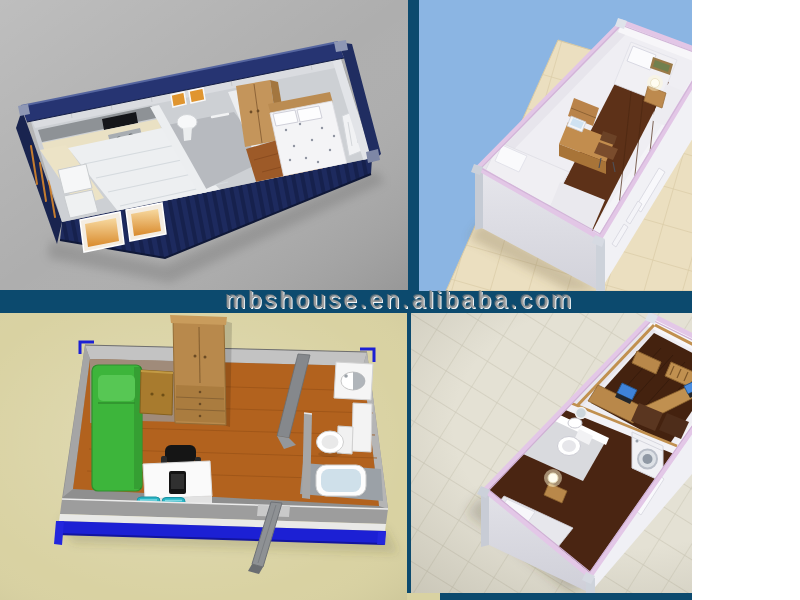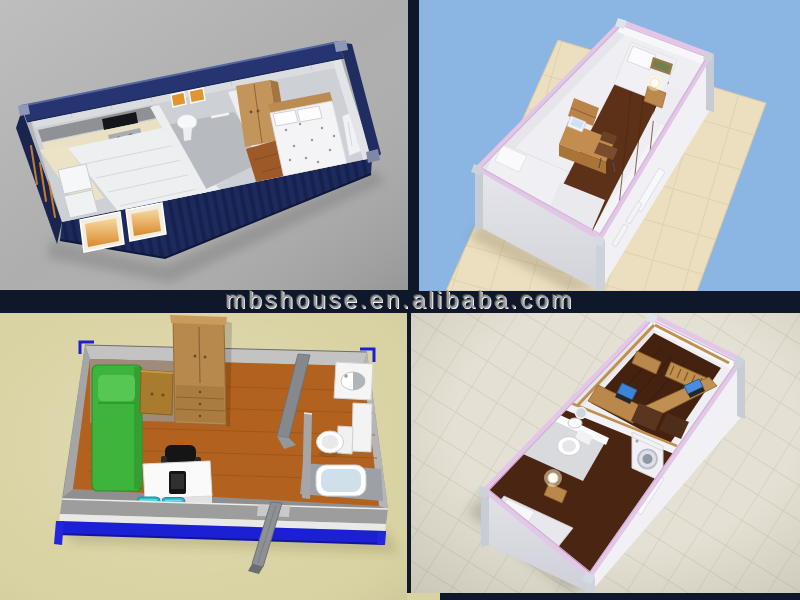--- a/index.html
+++ b/index.html
@@ -1,16 +1,16 @@
 <!DOCTYPE html>
 <html><head>
 <meta charset="utf-8">
 <style>
   html,body{margin:0;padding:0;background:#ffffff;}
-  .canvas{position:relative;width:800px;height:600px;background:#0f172a;overflow:hidden;
+  .canvas{position:relative;width:692px;height:600px;background:#0c4a6e;overflow:hidden;
           font-family:"Liberation Sans",sans-serif;}
   .tile{position:absolute;overflow:hidden;}
   .tile svg{display:block;width:100%;height:100%;}
   .tile-tl{left:0;top:0;width:408px;height:290px;}
   .tile-tr{left:419px;top:0;width:381px;height:291px;}
   .tile-bl{left:0;top:313px;width:407px;height:287px;}
   .tile-br{left:411px;top:313px;width:389px;height:280px;}
   .khaki-patch{position:absolute;left:407px;top:593px;width:33px;height:7px;background:#d9d2a2;}
   .watermark{position:absolute;left:0;top:287px;width:800px;height:26px;line-height:26px;
              text-align:center;font-size:24px;letter-spacing:3px;color:#9e9e9e;

